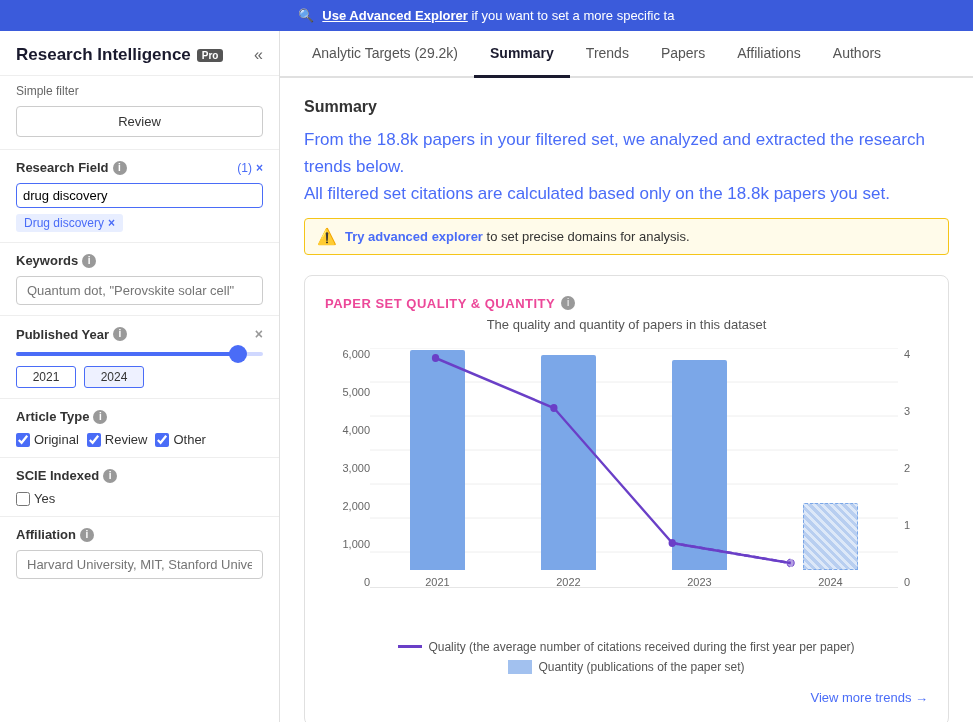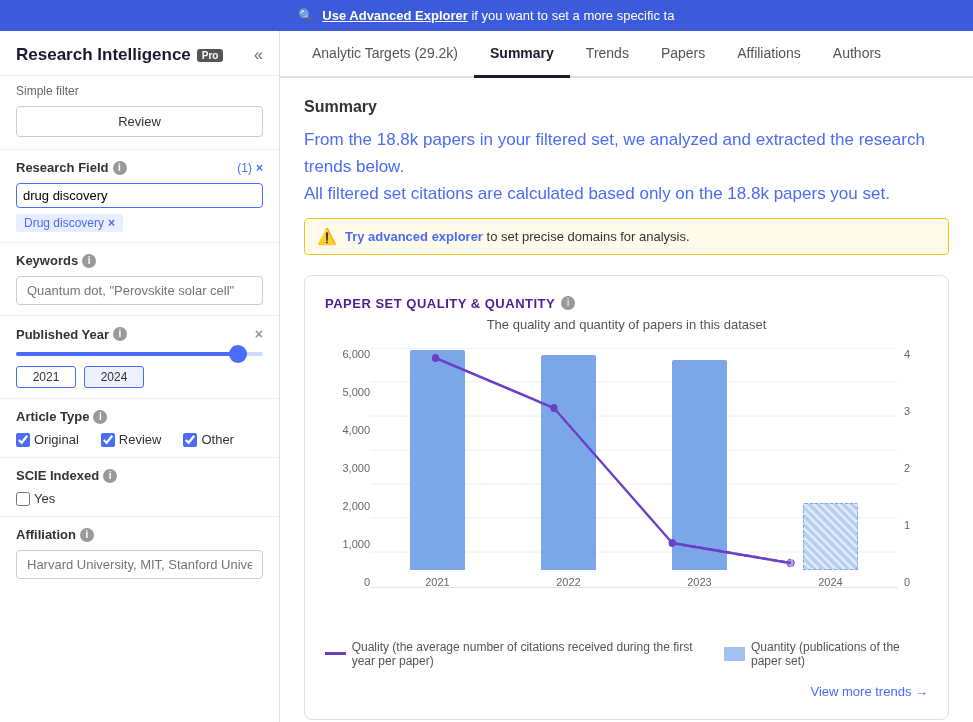--- a/index.html
+++ b/index.html
@@ -197,21 +197,21 @@
       border-radius: 3px;
       padding: 3px 6px;
       font-size: 12px;
       width: 60px;
       text-align: center;
       color: #333;
     }
 
     .checkbox-group {
       display: flex;
-      gap: 22px;
+      gap: 8px;
       flex-wrap: wrap;
       margin-top: 4px;
     }
 
     .checkbox-item {
       display: flex;
       align-items: center;
       gap: 4px;
       font-size: 13px;
     }
@@ -323,21 +323,21 @@
       display: flex;
       align-items: center;
       gap: 6px;
       margin-bottom: 6px;
     }
 
     .chart-title {
       font-size: 13px;
       font-weight: 700;
       letter-spacing: 0.5px;
-      color: #4c1d95;
+      color: #ec4899;
       text-transform: uppercase;
     }
 
     .chart-subtitle {
       text-align: center;
       font-size: 13px;
       color: #555;
       margin-bottom: 16px;
     }
 
@@ -389,21 +389,21 @@
     }
 
     .x-label {
       font-size: 11px;
       color: #666;
       margin-top: 6px;
     }
 
     .chart-legend {
       display: flex;
-      flex-direction: row;
+      flex-direction: column;
       align-items: center;
       gap: 6px;
       margin-top: 12px;
       font-size: 12px;
       color: #555;
     }
 
     .legend-item {
       display: flex;
       align-items: center;

